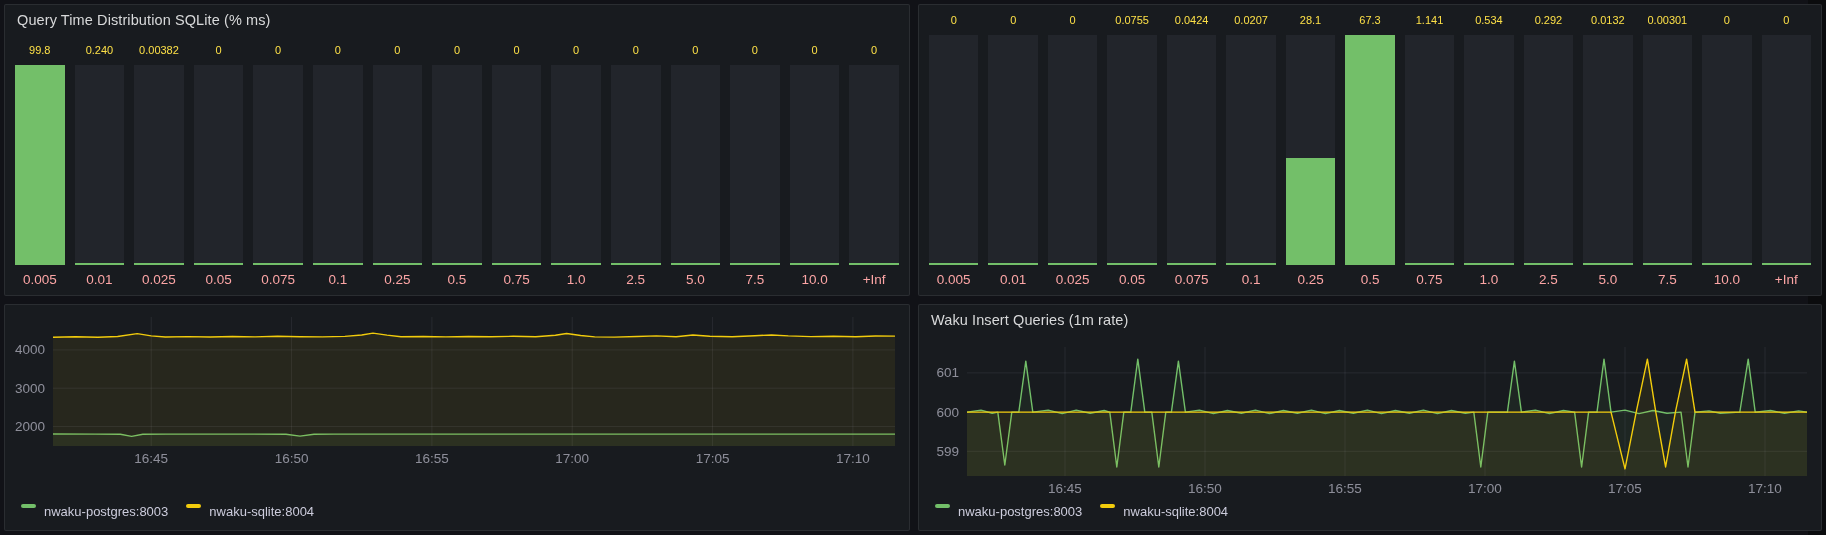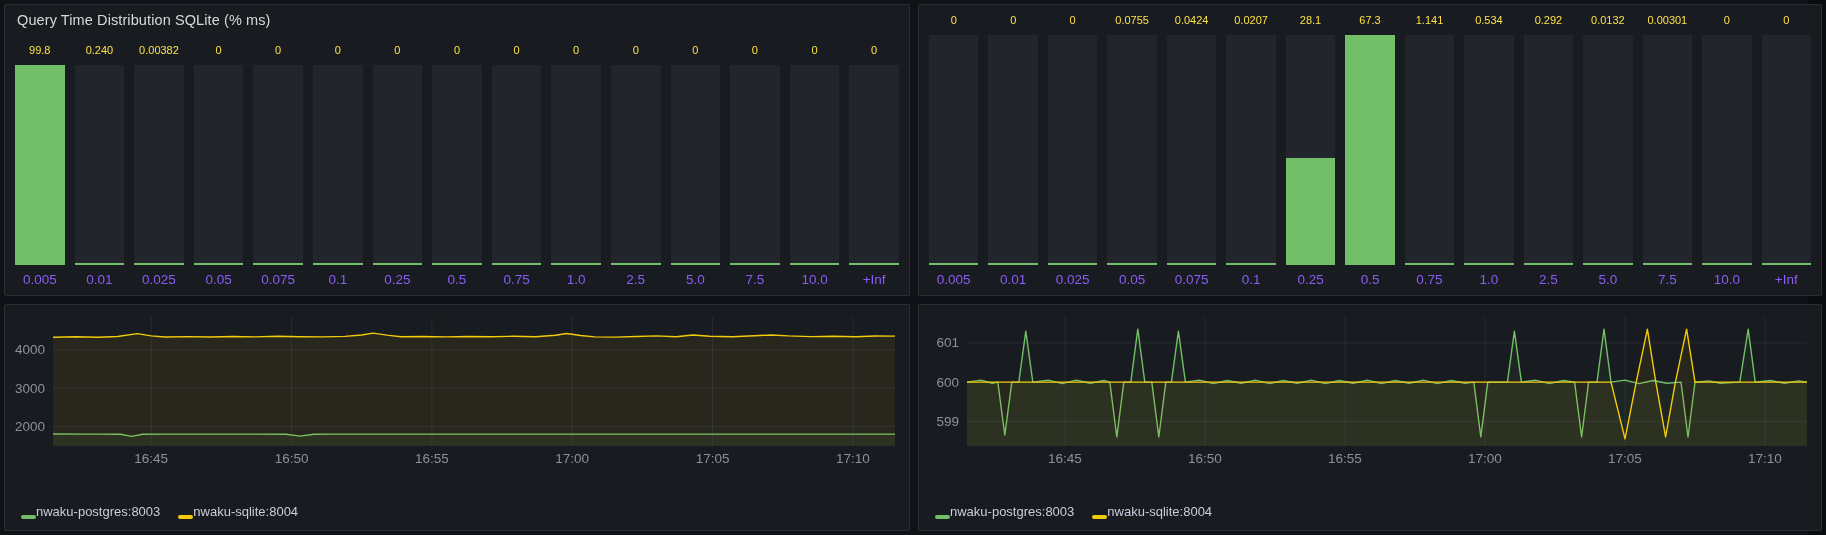--- a/index.html
+++ b/index.html
@@ -58,38 +58,38 @@
     position:relative;
     overflow:hidden;
   }
   .hist-fill {
     position:absolute; left:0; right:0; bottom:0;
     background:#73bf69;
   }
   .hist-bucket {
     height:24px;
     display:flex; align-items:flex-end; justify-content:center;
-    color:#8b5cf6;
+    color:#fca5a5;
     font-size:13.5px;
     padding-bottom:2px;
     white-space:nowrap;
   }
 
   
   .ts-wrap { flex:1; min-height:0; position:relative; }
   .ts-wrap svg { display:block; }
   .legend {
     flex:0 0 30px;
     display:flex;
     align-items:center;
     gap:18px;
     padding:0 12px 8px 16px;
   }
   .legend-item {
-    display:flex; align-items:flex-end; gap:0;
+    display:flex; align-items:flex-start; gap:8px;
     color:#ccccdc;
     font-size:13px;
     cursor:pointer;
     white-space:nowrap;
   }
   .legend-swatch { width:15px; height:4px; border-radius:2px; flex:0 0 auto; }
 </style>
 </head>
 <body>
 
@@ -349,20 +349,21 @@
           <span>nwaku-postgres:8003</span>
         </div>
         <div class="legend-item">
           <span class="legend-swatch" style="background: rgb(242, 204, 12);"></span>
           <span>nwaku-sqlite:8004</span>
         </div>
       </div>
   </section>
 
   <section class="panel">
+    <header class="panel-title">Waku Insert Queries (1m rate)</header>
     <div class="ts-wrap" id="ts-1">
         <svg width="902" height="165">
           <line x1="48" y1="116.29787234042544" x2="888" y2="116.29787234042544" stroke="rgba(204,204,220,0.09)" stroke-width="1"></line>
           <text x="40" y="120.79787234042544" text-anchor="end" font-size="13.5" fill="rgba(204,204,220,0.65)">599</text>
           <line x1="48" y1="77.088145896656" x2="888" y2="77.088145896656" stroke="rgba(204,204,220,0.09)" stroke-width="1"></line>
           <text x="40" y="81.588145896656" text-anchor="end" font-size="13.5" fill="rgba(204,204,220,0.65)">600</text>
           <line x1="48" y1="37.878419452886575" x2="888" y2="37.878419452886575" stroke="rgba(204,204,220,0.09)" stroke-width="1"></line>
           <text x="40" y="42.378419452886575" text-anchor="end" font-size="13.5" fill="rgba(204,204,220,0.65)">601</text>
           <line x1="146" y1="12" x2="146" y2="141" stroke="rgba(204,204,220,0.09)" stroke-width="1"></line>
           <text x="146" y="158" text-anchor="middle" font-size="13.5" fill="rgba(204,204,220,0.65)">16:45</text>

